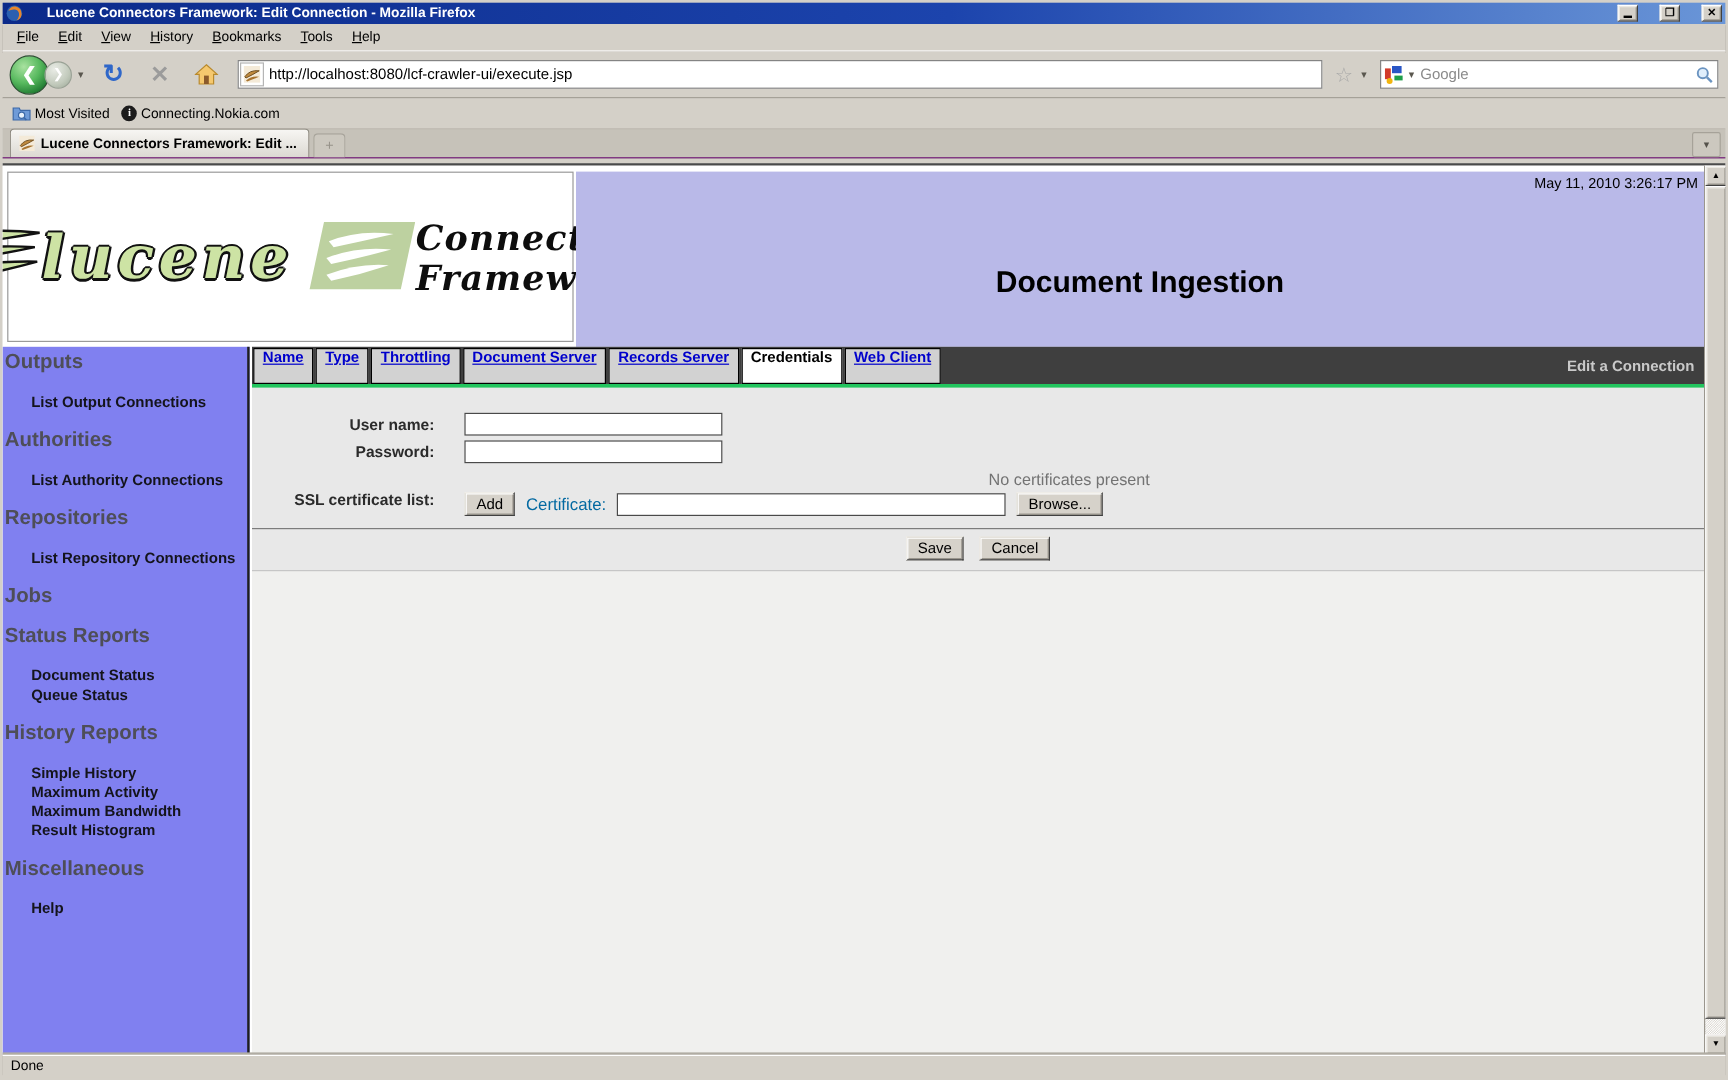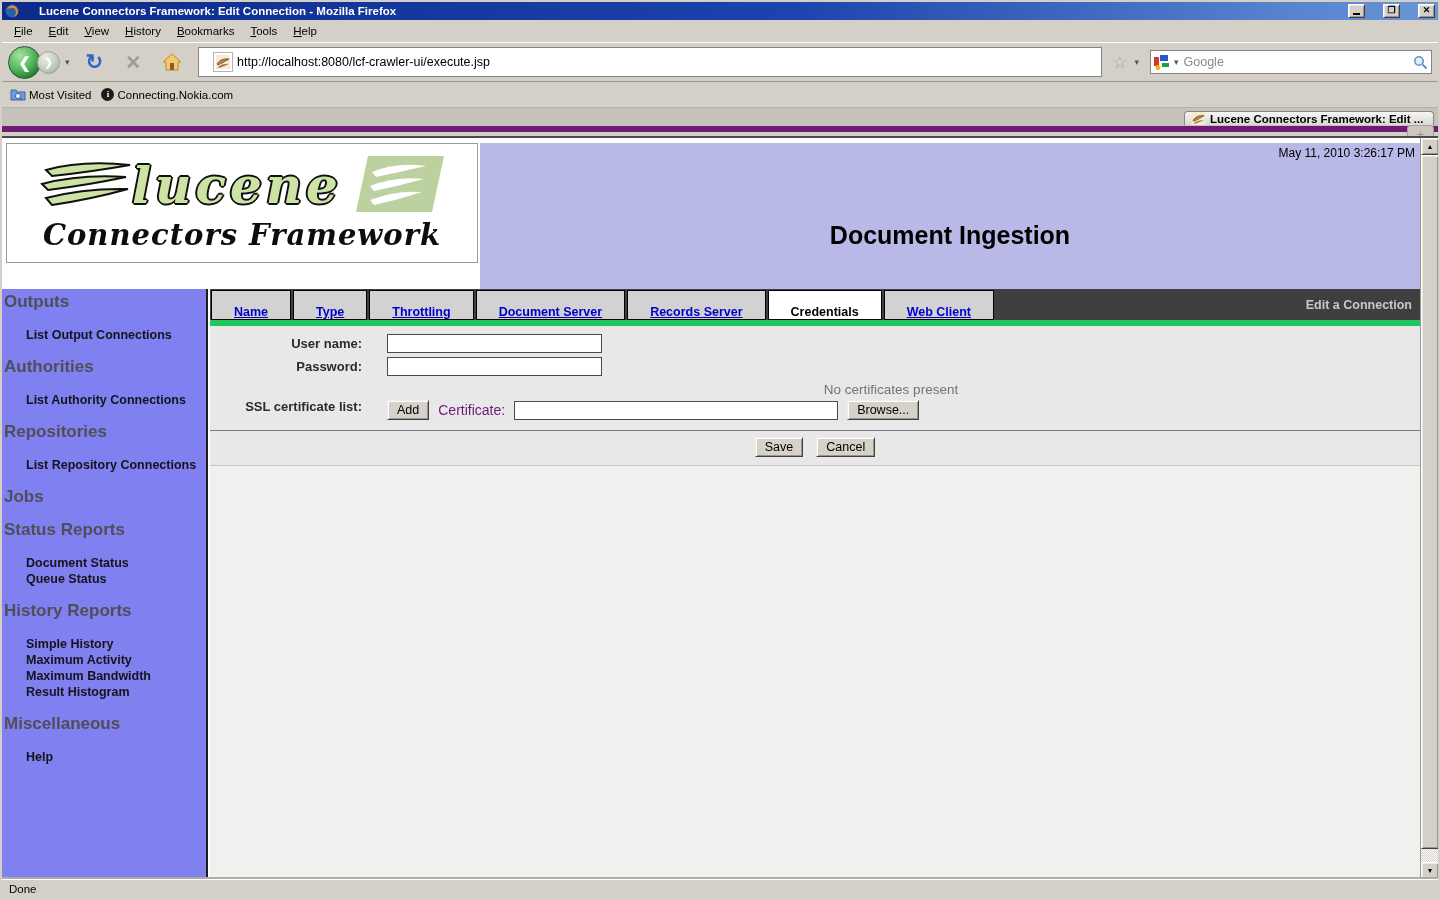--- a/index.html
+++ b/index.html
@@ -29,60 +29,60 @@
     background:radial-gradient(circle at 35% 28%, #a9e2a0 0%, #57b95e 45%, #1f7a31 80%, #135a22 100%);
     border:1px solid #2d4f33; color:#fff; font-size:15px; font-weight:bold; line-height:31px; text-align:center; }
   .btn-fwd { width:23px; height:23px; border-radius:50%; flex:0 0 auto; margin-left:-4px;
     background:radial-gradient(circle at 35% 28%, #e9ece6 0%, #c2cabc 60%, #9aa695 100%);
     border:1px solid #9aa296; color:#fff; font-size:11px; line-height:21px; text-align:center; }
   .mini-caret { font-size:9px; color:#5a574f; padding:0 5px; }
   .btn-reload { color:#2f67c9; font-size:21px; font-weight:bold; padding:0 11px; line-height:30px; }
   .btn-stop { color:#9b9b9b; font-size:19px; font-weight:bold; padding:0 11px; }
   .btn-home { padding:0 10px; line-height:0; }
   .urlbar { flex:1; height:24px; background:#fff; border:1px solid #848484; display:flex; align-items:center;
-    margin:0 8px 0 6px; padding:14px; }
+    margin:0 8px 0 6px; padding:1px; }
   .url-favicon { width:20px; height:20px; border:1px solid #b5b5b5; background:#fff; display:flex;
     align-items:center; justify-content:center; margin-right:4px; flex:0 0 auto; }
   .url-text { font-size:12.5px; color:#000; white-space:nowrap; border:none; outline:none; flex:1;
     font-family:"Liberation Sans",sans-serif; }
   .star { font-size:17px; color:#a8a8a8; padding:0 2px 0 2px; }
   .searchbox { width:282px; height:24px; background:#fff; border:1px solid #848484; display:flex;
     align-items:center; margin-left:6px; padding:0 3px; flex:0 0 auto; }
   .searchbox input { border:none; outline:none; flex:1; font-size:12.5px; color:#444;
     font-family:"Liberation Sans",sans-serif; }
   .searchbox input::placeholder { color:#8a8a8a; }
 
   
   .bookmarksbar { height:26px; background:#d4d0c8; display:flex; align-items:center; padding:0 6px;
     border-bottom:1px solid #b6b2a9; }
   .bm-item { display:flex; align-items:center; gap:3px; font-size:11.5px; color:#000; padding:2px 8px 2px 2px; }
   .info-dot { width:13px; height:13px; border-radius:50%; background:#1c1c1c; color:#fff; font-size:9px;
     font-weight:bold; text-align:center; line-height:13px; font-family:"Liberation Serif",serif; }
 
   
   .tabstrip { height:24px; background:#c6c2b9; display:flex; align-items:flex-end; padding:3px 4px 0 6px;
-    border-bottom:6px solid #701a75;flex-direction:column; }
+    border-bottom:1px solid #701a75; }
   .browser-tab { width:250px; height:24px; background:linear-gradient(#f7f6f3,#dcd9d2);
     border:1px solid #8a867d; border-bottom:none; border-radius:4px 4px 0 0;
     display:flex; align-items:center; gap:5px; padding:0 7px; font-size:11.5px; font-weight:bold; color:#000; }
   .browser-tab .t-label { white-space:nowrap; overflow:hidden; }
   .newtab-stub { width:27px; height:20px; margin-left:3px; background:#ccc8bf; border:1px solid #a6a299;
     border-bottom:none; border-radius:4px 4px 0 0; color:#97938a; font-size:12px; text-align:center;
     line-height:18px; }
   .alltabs-btn { margin-left:auto; width:24px; height:21px; background:#ccc8bf; border:1px solid #a6a299;
     color:#55524b; font-size:9px; text-align:center; line-height:19px; border-radius:2px; }
 
   
   .viewport { position:absolute; top:134px; left:0; right:0; bottom:19px; background:#fff;
     border-top:2px solid #4a4a4a; overflow:hidden; }
   .pagearea { position:absolute; top:0; left:0; right:18px; bottom:0; background:#fff; }
 
   
-  .logobox { position:absolute; left:4px; top:5px; width:472px; height:120px; background:#fff;
-    border:1px solid #9a9a9a; display:flex; flex-direction:column; align-items:center; justify-content:center; }
+  .logobox { position:absolute; left:4px; top:5px; width:472px; height:142px; background:#fff;
+    border:1px solid #9a9a9a; display:flex; flex-direction:row; align-items:center; justify-content:center; }
   .logo-row { display:flex; align-items:center; }
   .logo-word { font-family:"DejaVu Serif", serif; font-style:italic; font-weight:bold; font-size:50px;
     letter-spacing:4px; color:#cde3a4;
     text-shadow:-2px 0 #111,2px 0 #111,0 -2px #111,0 2px #111,-1px -1px #111,1px 1px #111,1px -1px #111,-1px 1px #111; }
   .logo-sub { font-family:"DejaVu Serif", serif; font-style:italic; font-weight:bold; font-size:29px;
     color:#0d0d0d; margin-top:2px; letter-spacing:1px; }
   .banner { position:absolute; left:478px; top:5px; right:0; height:184px; background:#b9b9e8; }
   .banner .stamp { position:absolute; top:3px; right:5px; font-size:12px; color:#000; }
   .banner .ptitle { position:absolute; top:78px; left:0; width:100%; text-align:center;
     font-size:25px; font-weight:bold; color:#000; }
@@ -92,36 +92,36 @@
     border-right:2px solid #1e1e1e; overflow:hidden; padding:3px 0 0 2px; }
   .sb-header { font-size:17px; font-weight:bold; color:#4e4e58; margin:13px 0 0 0; }
   .sb-section:first-child .sb-header { margin-top:0; }
   .sb-links { margin:15px 0 14px 22px; }
   .sb-link { display:block; font-size:12.5px; font-weight:bold; color:#14141c; line-height:16px;
     text-decoration:none; }
 
   
   .main { position:absolute; left:208px; right:0; top:151px; bottom:0; background:#f0f0ee; }
   .tabband { height:31px; background:#3f3f3f; display:flex; align-items:stretch; }
-  .ctab { margin:1px 1px 0; background:#d2d2d2; border:1px solid #000; display:flex; align-items:flex-end;
-    padding:0 22px; font-size:12.5px; font-weight:bold; white-space:nowrap; }
+  .ctab { margin:1px 1px 0; background:#d2d2d2; border:1px solid #000; display:flex; align-items:flex-start;
+    padding:0 7px; font-size:12.5px; font-weight:bold; white-space:nowrap; }
   .ctab a { color:#0000cc; text-decoration:underline; }
   .ctab.active { background:#fff; color:#000; }
   .edit-label { margin-left:auto; align-self:center; color:#c9c9c9; font-weight:bold; font-size:12.5px;
     padding-right:8px; }
-  .formband { background:#e8e8e8; border-top:6px solid #22c55e; border-bottom:1px solid #c6c6c6; padding-top:8px; }
+  .formband { background:#e8e8e8; border-top:3px solid #22c55e; border-bottom:1px solid #c6c6c6; padding-top:21px; }
   .form-row { display:flex; align-items:center; margin-bottom:4px; }
   .form-label { width:152px; text-align:right; font-weight:bold; font-size:13px; color:#2b2b2b; flex:0 0 auto; }
   .text-input { margin-left:25px; width:215px; height:19px; border:1px solid #4a4a4a; background:#fff;
     font-size:12px; padding:0 2px; font-family:"Liberation Sans",sans-serif; }
   .ssl-row { display:flex; align-items:center; margin-top:6px; }
   .ssl-col { flex:1; }
   .nocerts { text-align:center; color:#737373; font-size:13.5px; }
   .cert-row { display:flex; align-items:center; margin:3px 0 10px 25px; gap:9px; }
-  .cert-label { font-size:14px; color:#701a75; }
+  .cert-label { font-size:14px; color:#0369a1; }
   .cert-input { width:324px; height:19px; border:1px solid #4a4a4a; background:#fff; font-size:12px;
     padding:0 2px; font-family:"Liberation Sans",sans-serif; }
   .btn { background:#d6d2ca; border:1px solid; border-color:#efede8 #404040 #404040 #efede8;
     box-shadow:inset 1px 1px 0 #fff, inset -1px -1px 0 #9a968d; font-size:12.5px; color:#000;
     padding:2px 9px; font-family:"Liberation Sans",sans-serif; }
   .sep { border-top:1px solid #7c7c7c; }
   .btn-row { display:flex; justify-content:center; gap:13px; padding:6px 0 8px; }
 
   
   .scrollbar { position:absolute; right:0; top:0; bottom:0; width:18px;

